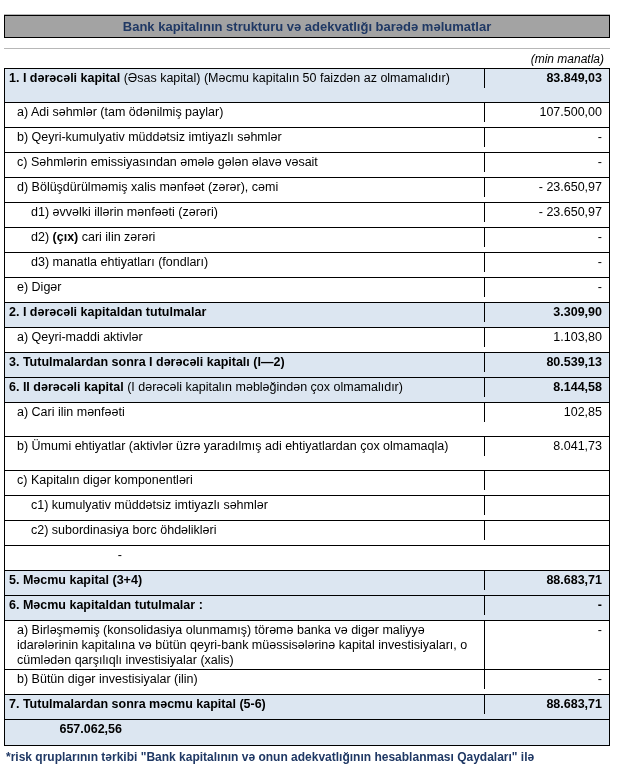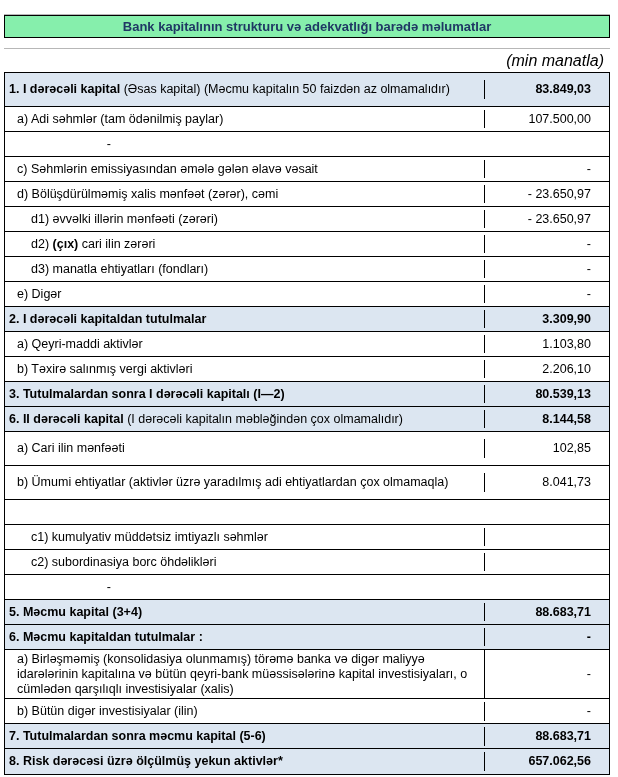--- a/index.html
+++ b/index.html
@@ -17,40 +17,40 @@
     position: absolute;
     left: 4px;
     top: 4px;
     width: 606px;
   }
   .strip {
     height: 10px;
     border-bottom: 1px solid #b7b7b7;
   }
   .title-row {
-    background: #86efac;
+    background: #a3a3a3;
     border: 1px solid #000;
     color: #1f3864;
     font-weight: bold;
     font-size: 13px;
     text-align: center;
     padding: 3px 2px;
   }
   .note-row {
     text-align: right;
     font-style: italic;
-    font-size: 16px;
+    font-size: 12px;
     padding: 3px 6px 2px 0;
   }
   .table-frame {
     border: 1.5px solid #000;
   }
   .row {
     display: flex;
-    align-items: center;
+    align-items: flex-start;
     border-bottom: 1px solid #000;
     min-height: 25px;
     box-sizing: border-box;
   }
   .row:last-child { border-bottom: none; }
   .row.shaded { background: #dce6f1; }
   .row.tall { min-height: 34px; }
   .cell {
     display: flex;
     align-items: center;
@@ -61,21 +61,21 @@
   .cell.label {
     flex: 1;
     border-right: 1px solid #000;
   }
   .cell.label.indent1 { padding-left: 12px; }
   .cell.label.indent2 { padding-left: 26px; }
   .cell.value {
     width: 124px;
     justify-content: flex-end;
     text-align: right;
-    padding-right: 18px;
+    padding-right: 7px;
   }
   .cell.value.bold { font-weight: bold; }
   .footnote {
     margin-top: 4px;
     padding-left: 2px;
     font-weight: bold;
     font-size: 12px;
     color: #1f3864;
     white-space: nowrap;
   }
@@ -98,20 +98,23 @@
           </div>
           <div class="cell value bold">83.849,03</div>
         </div>
         <div class="row">
           <div class="cell label indent1">
             <div><span>a) Adi səhmlər (tam ödənilmiş paylar)</span></div>
           </div>
           <div class="cell value">107.500,00</div>
         </div>
         <div class="row">
+          <div class="cell label indent1">
+            <div><span>b) Qeyri-kumulyativ müddətsiz imtiyazlı səhmlər</span></div>
+          </div>
           <div class="cell value">-</div>
         </div>
         <div class="row">
           <div class="cell label indent1">
             <div><span>c) Səhmlərin emissiyasından əmələ gələn əlavə vəsait</span></div>
           </div>
           <div class="cell value">-</div>
         </div>
         <div class="row">
           <div class="cell label indent1">
@@ -148,26 +151,20 @@
             <div><span class="b">2. I dərəcəli kapitaldan  tutulmalar</span></div>
           </div>
           <div class="cell value bold">3.309,90</div>
         </div>
         <div class="row">
           <div class="cell label indent1">
             <div><span>a) Qeyri-maddi aktivlər</span></div>
           </div>
           <div class="cell value">1.103,80</div>
         </div>
-        <div class="row">
-          <div class="cell label indent1">
-            <div><span>b) Təxirə salınmış vergi aktivləri</span></div>
-          </div>
-          <div class="cell value">2.206,10</div>
-        </div>
         <div class="row shaded">
           <div class="cell label indent0">
             <div><span class="b">3. Tutulmalardan  sonra I dərəcəli kapitalı (I—2)</span></div>
           </div>
           <div class="cell value bold">80.539,13</div>
         </div>
         <div class="row shaded">
           <div class="cell label indent0">
             <div><span class="b">6. II dərəcəli  kapital </span><span>(I dərəcəli  kapitalın  məbləğindən çox olmamalıdır)</span></div>
           </div>
@@ -179,20 +176,23 @@
           </div>
           <div class="cell value">102,85</div>
         </div>
         <div class="row tall">
           <div class="cell label indent1">
             <div><span>b) Ümumi ehtiyatlar (aktivlər üzrə yaradılmış adi ehtiyatlardan çox olmamaqla)</span></div>
           </div>
           <div class="cell value">8.041,73</div>
         </div>
         <div class="row">
+          <div class="cell label indent1">
+            <div><span>c)  Kapitalın digər komponentləri</span></div>
+          </div>
           <div class="cell value"></div>
         </div>
         <div class="row">
           <div class="cell label indent2">
             <div><span>c1) kumulyativ müddətsiz imtiyazlı səhmlər</span></div>
           </div>
           <div class="cell value"></div>
         </div>
         <div class="row">
           <div class="cell label indent2">
@@ -227,22 +227,19 @@
           </div>
           <div class="cell value">-</div>
         </div>
         <div class="row shaded">
           <div class="cell label indent0">
             <div><span class="b">7. Tutulmalardan  sonra məcmu kapital (5-6)</span></div>
           </div>
           <div class="cell value bold">88.683,71</div>
         </div>
         <div class="row shaded">
-          <div class="cell label indent0">
-            <div><span class="b">8. Risk dərəcəsi üzrə ölçülmüş  yekun aktivlər*</span></div>
-          </div>
           <div class="cell value bold">657.062,56</div>
         </div>
       </div>
   </div>
 
   <div class="footnote">*risk qruplarının tərkibi "Bank kapitalının və onun adekvatlığının hesablanması Qaydaları" ilə</div>
 </div>
 
 </body></html>

